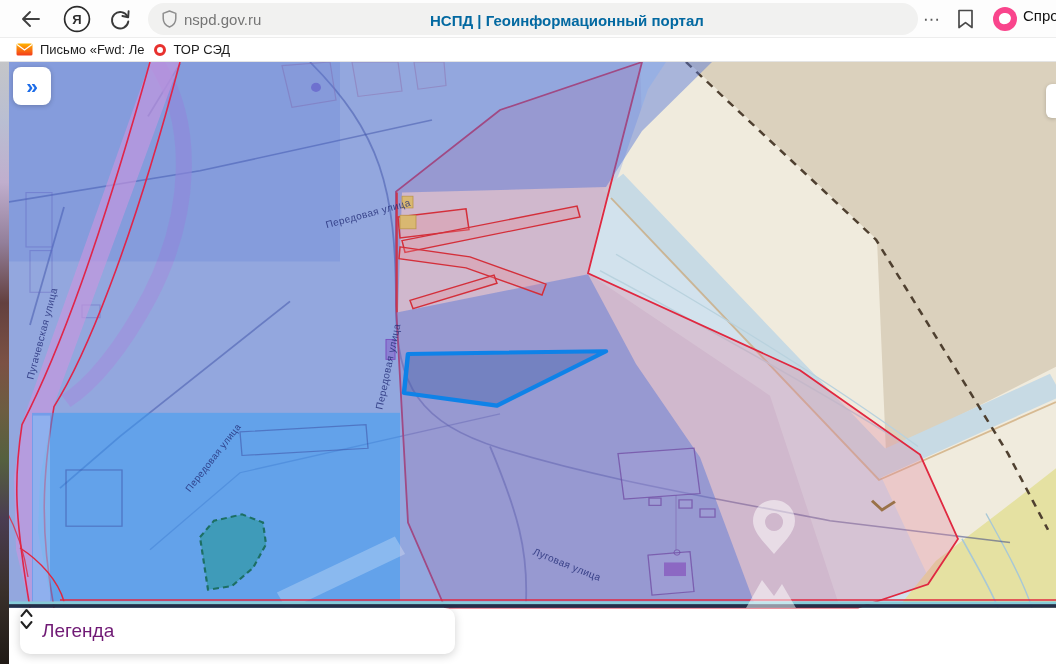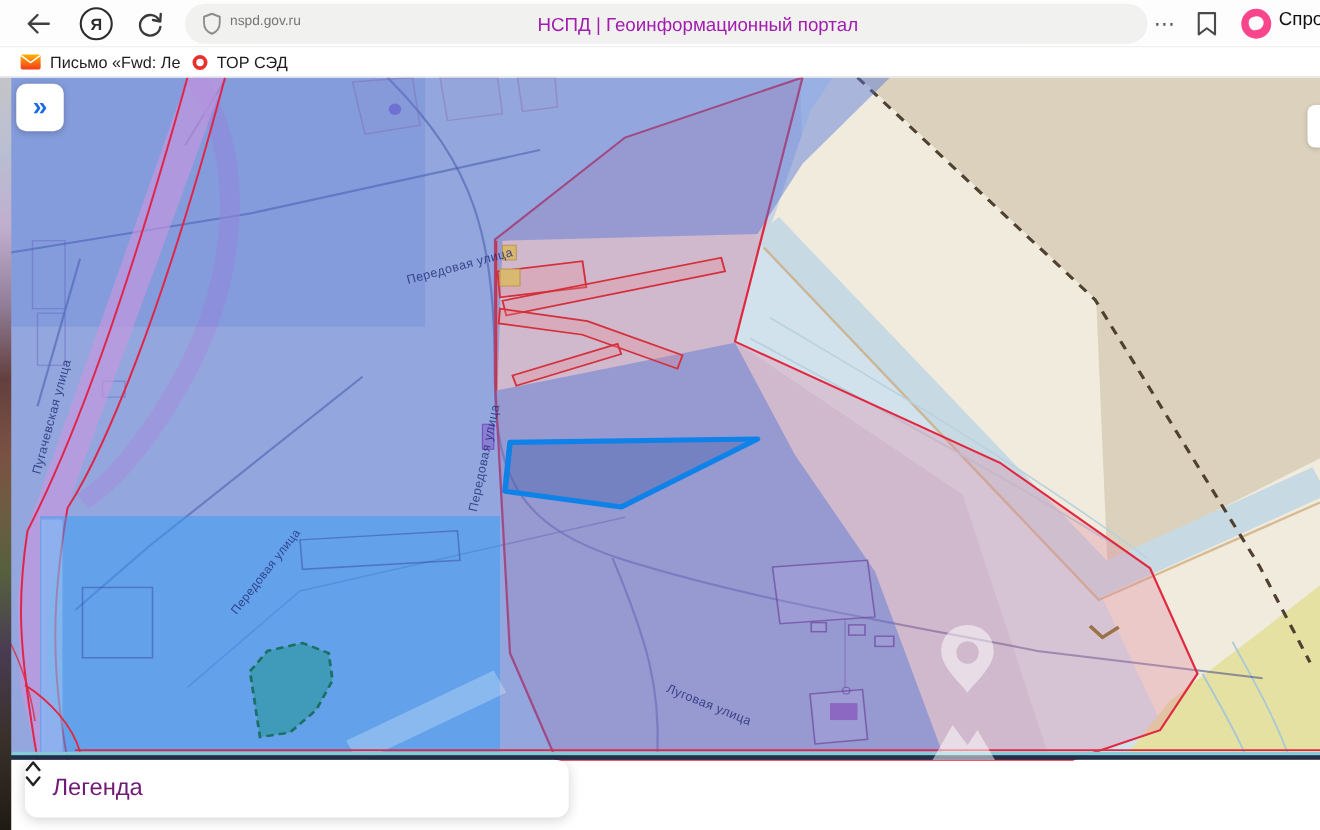--- a/index.html
+++ b/index.html
@@ -10,22 +10,22 @@
   
   #toolbar { position:absolute; left:0; top:0; width:1056px; height:38px;
     background:#fdfdfd; border-bottom:1px solid #ededed; }
   .tb-icon { position:absolute; top:0; height:38px; display:flex; align-items:center; justify-content:center; cursor:pointer; }
   #back-btn { left:14px; width:34px; }
   #ya-btn { left:58px; width:38px; }
   #refresh-btn { left:102px; width:36px; }
   #url-pill { position:absolute; left:148px; top:3px; width:770px; height:32px;
     background:#f1f1f0; border-radius:16px; }
   #shield { position:absolute; left:14px; top:7px; }
-  #url-text { position:absolute; left:36px; top:8px; font-size:11px; color:#757575;text-align:right; }
-  #page-title { position:absolute; left:282px; top:9px; font-size:15px; color:#a21caf; white-space:nowrap; }
+  #url-text { position:absolute; left:36px; top:8px; font-size:15px; color:#757575;text-align:right; }
+  #page-title { position:absolute; left:282px; top:9px; font-size:15px; color:#0369a1; white-space:nowrap;font-weight:bold; }
   #dots-btn { left:916px; width:32px; font-size:17px; color:#5a5a5a; letter-spacing:1px; }
   #flag-btn { left:950px; width:30px; }
   #alice-btn { position:absolute; left:993px; top:7px; width:63px; height:24px; display:flex; align-items:flex-start; gap:6px; cursor:pointer; }
   #alice-circle { width:24px; height:24px; border-radius:50%; background:#f9458c; position:relative; flex:none; }
   #alice-circle::after { content:""; position:absolute; left:6px; top:6px; width:12px; height:11px;
     background:#fff; border-radius:46% 54% 55% 45%; transform:rotate(-12deg); }
   #alice-label { font-size:15px; color:#111; }
 
   #bookmarks { position:absolute; left:0; top:38px; width:1056px; height:24px;
     background:#fff; border-bottom:1px solid #e4e4e4; display:flex; align-items:center; padding-left:16px; gap:10px; }

